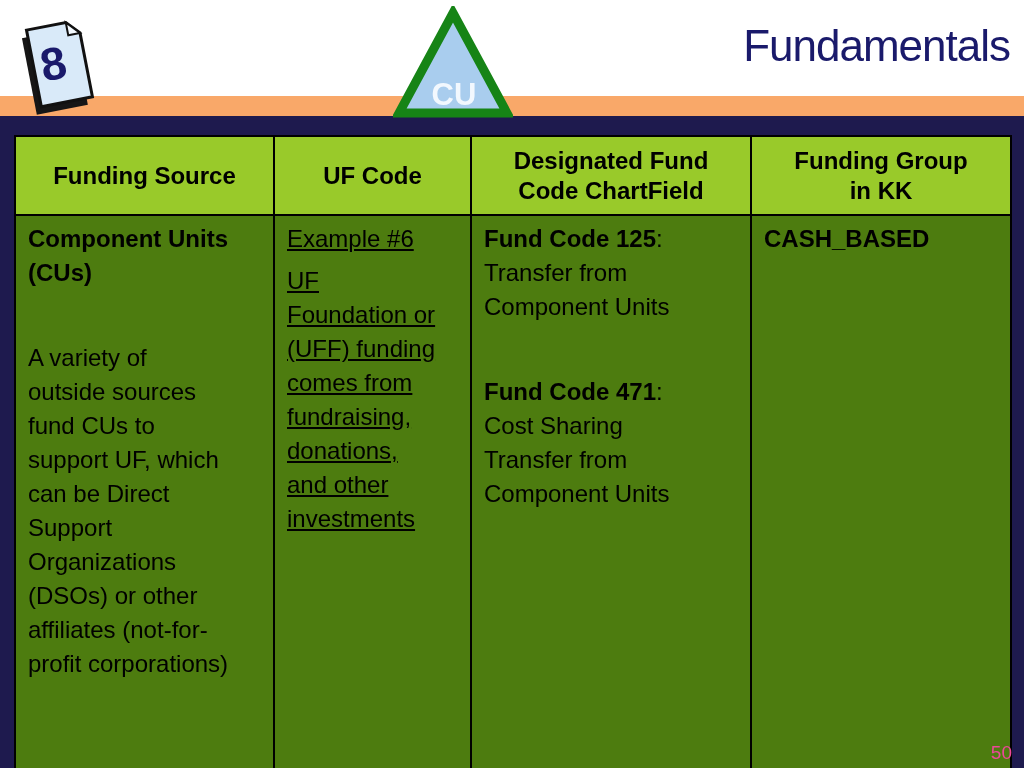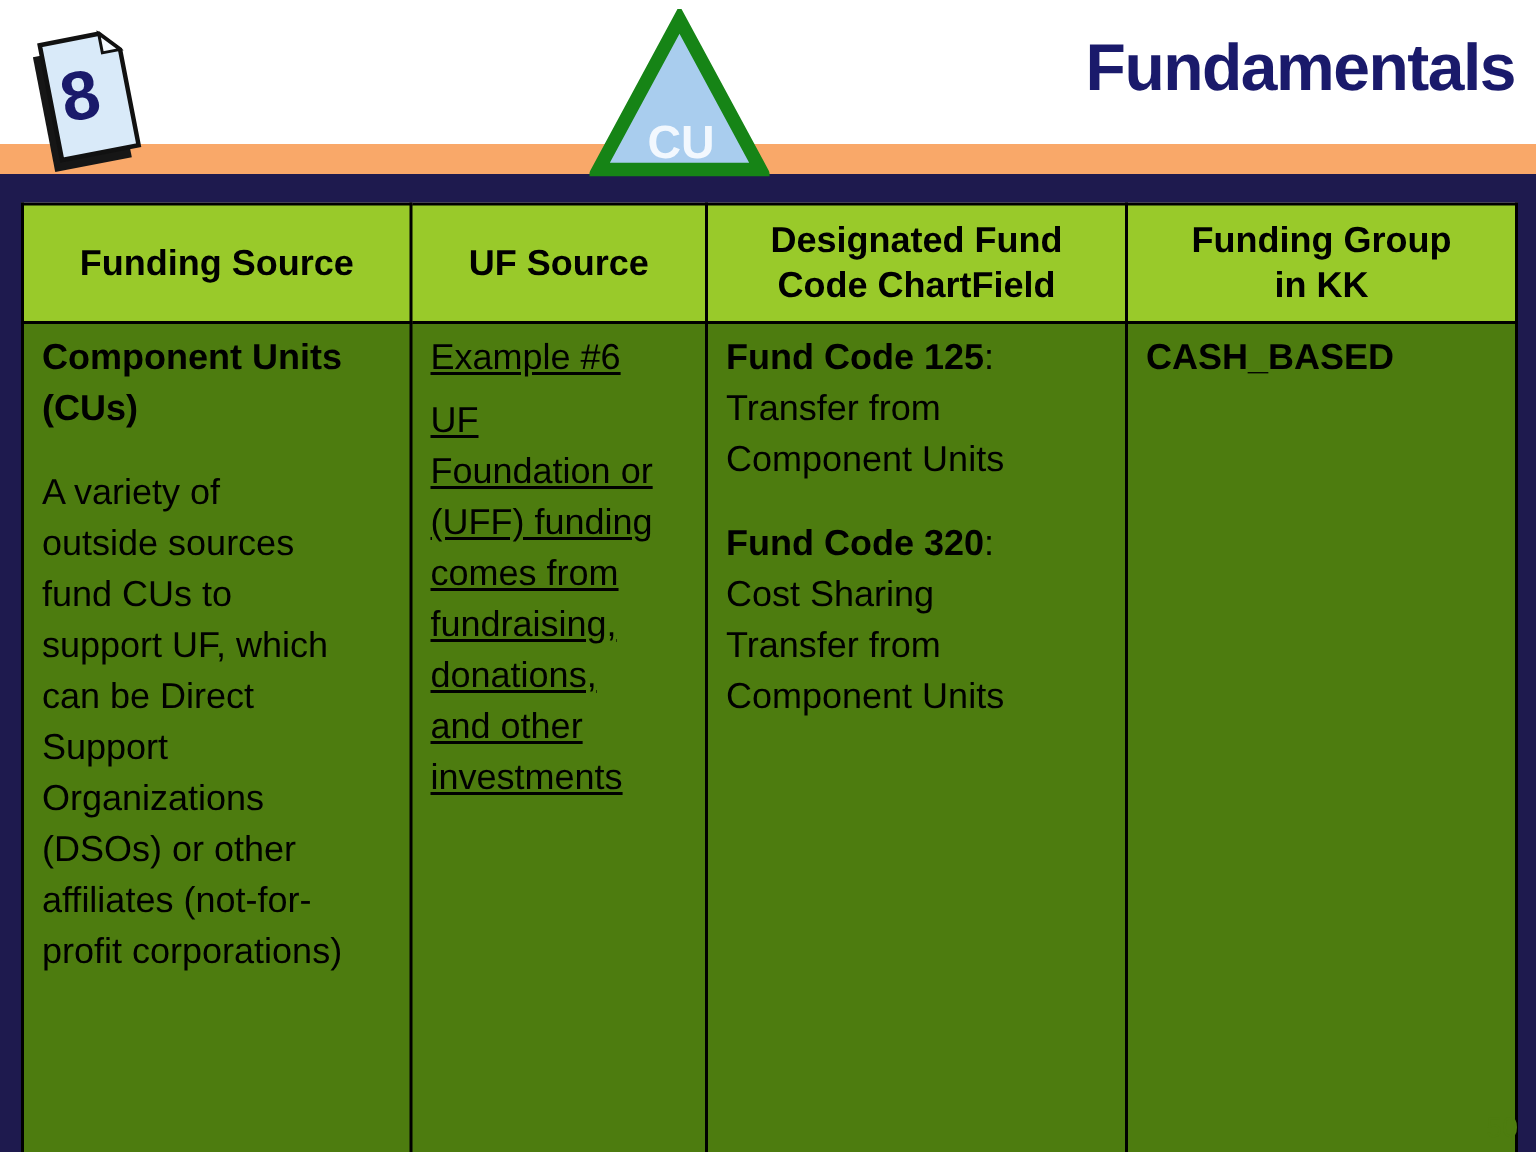--- a/index.html
+++ b/index.html
@@ -7,38 +7,38 @@
   .slide{position:relative;width:1024px;height:768px;background:#ffffff;overflow:hidden;}
 
   .orange-bar{position:absolute;left:0;top:96px;width:1024px;height:20px;background:#F9A869;}
   .navy-area{position:absolute;left:0;top:116px;width:1024px;height:652px;background:#1E1A4E;}
 
   .page-icon{position:absolute;left:10px;top:8px;width:104px;height:108px;}
   .triangle-icon{position:absolute;left:393px;top:6px;width:120px;height:112px;}
 
   .title-block{position:absolute;right:14px;top:22px;text-align:right;color:#1A1A6B;}
   .title-kicker{font-size:21px;font-weight:bold;line-height:26px;}
-  .title-main{font-size:44px;font-weight:bold;line-height:48px;letter-spacing:-1px;}
+  .title-main{font-size:44px;font-weight:normal;line-height:48px;letter-spacing:-1px;}
 
   table.kk{position:absolute;left:14px;top:135px;width:996px;height:746px;
            border-collapse:collapse;table-layout:fixed;background:#ffffff;}
   table.kk th{background:#99CA2A;border:2px solid #000;color:#000;
               font-size:24px;font-weight:bold;text-align:center;vertical-align:middle;
               white-space:pre-line;line-height:30px;height:73px;padding:2px 4px;}
   table.kk td{border:2px solid #000;vertical-align:top;background:#4d7c0f;
               font-size:24px;line-height:34px;color:#000;padding:6px 10px 6px 12px;}
   .col1{width:259px;} .col2{width:197px;} .col3{width:280px;} .col4{width:260px;}
 
   .pre{white-space:pre-line;}
   .b{font-weight:bold;}
-  .gap-top{margin-top:22px;}
+  .gap-top{margin-top:51px;}
   .gap-small{margin-top:8px;text-decoration:underline;}
   .u{text-decoration:underline;}
 
-  .page-number{position:absolute;right:12px;bottom:5px;color:#4d7c0f;font-size:19px;line-height:20px;}
+  .page-number{position:absolute;right:12px;bottom:5px;color:#ec4899;font-size:19px;line-height:20px;}
 </style>
 </head>
 <body>
 
 <div class="slide">
 
   <div class="orange-bar"></div>
   <div class="navy-area"></div>
 
   <svg class="page-icon" viewBox="0 0 104 108">
@@ -62,21 +62,21 @@
   <table class="kk">
     <colgroup>
       <col class="col1">
         <col class="col2">
         <col class="col3">
         <col class="col4">
     </colgroup>
     <thead>
       <tr>
         <th>Funding Source</th>
-        <th>UF Source</th>
+        <th>UF Code</th>
         <th>Designated Fund
 Code ChartField</th>
         <th>Funding Group
 in KK</th>
       </tr>
     </thead>
     <tbody>
       <tr>
         <td>
           <div class="pre b">Component Units
@@ -100,21 +100,21 @@
 comes from
 fundraising,
 donations,
 and other
 investments</div>
         </td>
         <td>
           <div><span class="b">Fund Code 125</span><span>:</span></div>
           <div class="pre">Transfer from
 Component Units</div>
-          <div class="gap-top"><span class="b">Fund Code 320</span><span>:</span></div>
+          <div class="gap-top"><span class="b">Fund Code 471</span><span>:</span></div>
           <div class="pre">Cost Sharing
 Transfer from
 Component Units</div>
         </td>
         <td>
           <div class="b">CASH_BASED</div>
         </td>
       </tr>
     </tbody>
   </table>

